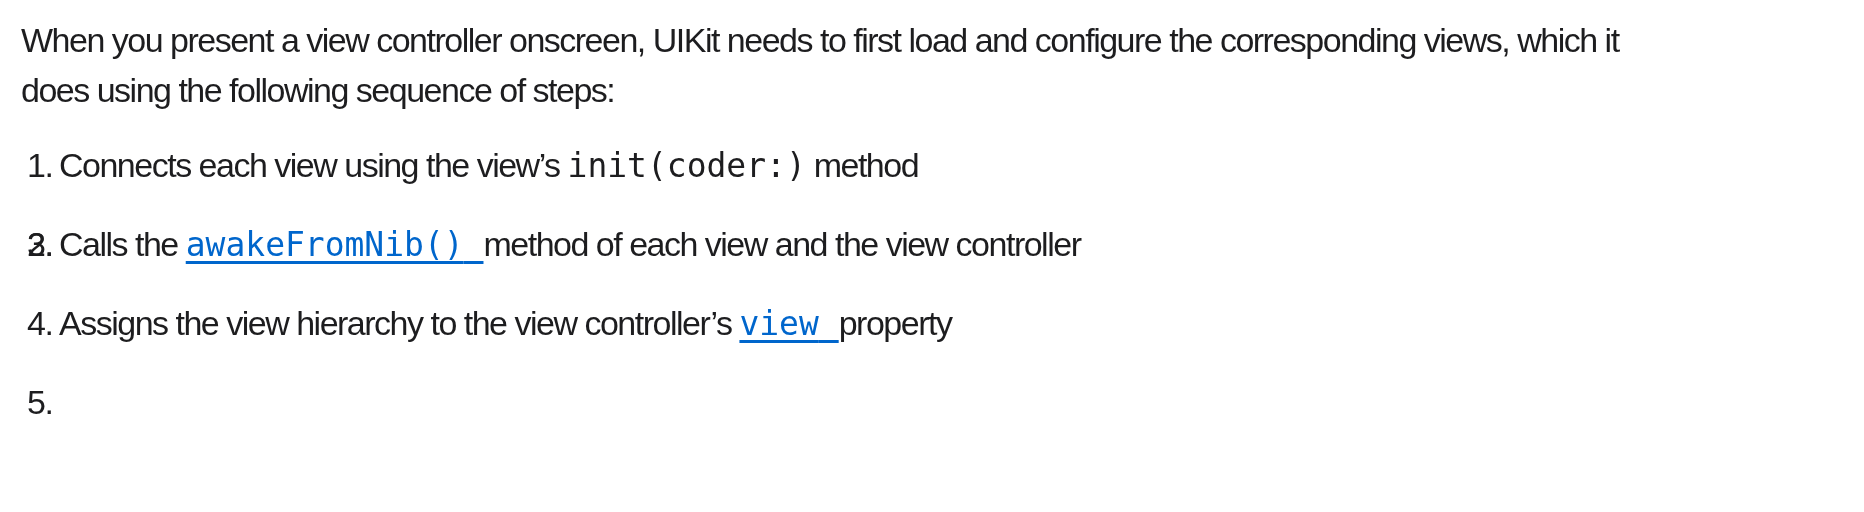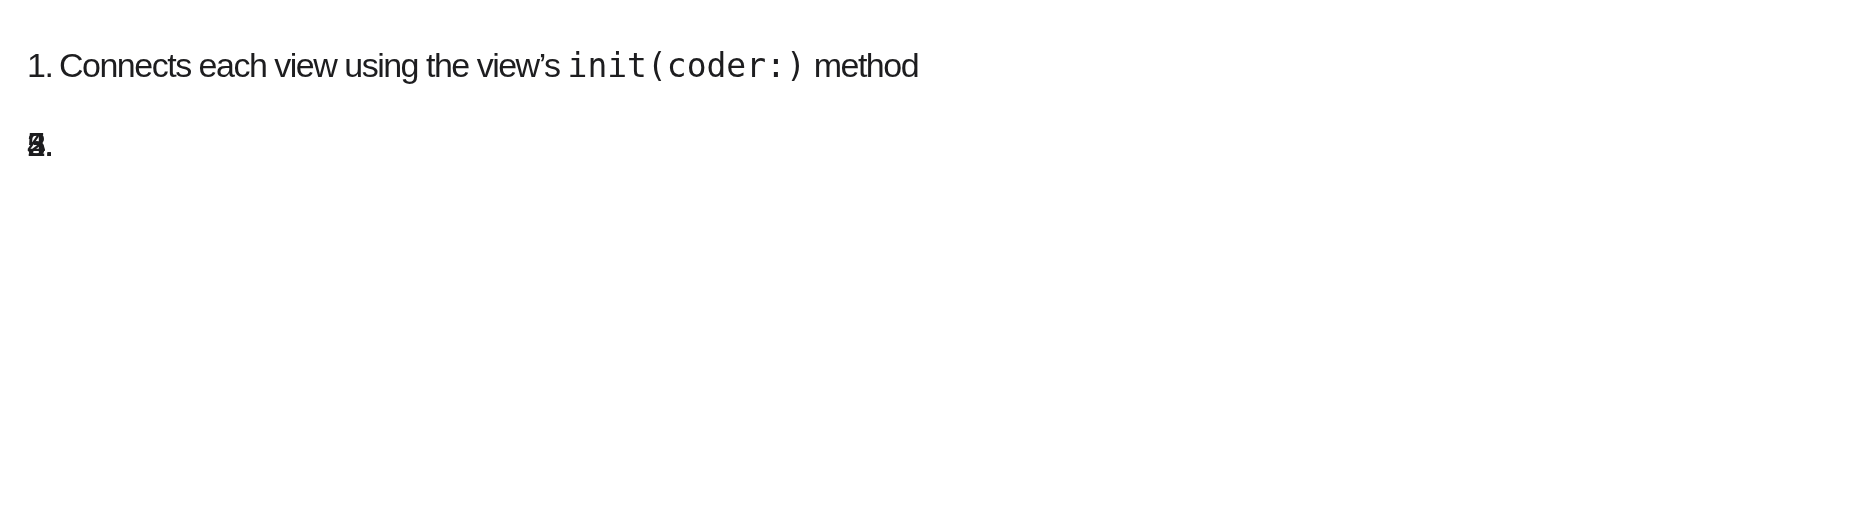--- a/index.html
+++ b/index.html
@@ -64,21 +64,23 @@
   
   a.code-link::after {
     content: "\00a0";
   }
 </style>
 </head>
 <body>
 
 <div class="page">
   <p class="intro">
+    <span class="line">When you present a view controller onscreen, UIKit needs to first load and configure the corresponding views, which it</span>
+    <span class="line">does using the following sequence of steps:</span>
   </p>
   <ol class="steps" id="steps-list">
       <li class="step"><span class="num">1.</span><span class="step-text"><span>Connects each view using the view’s </span><code class="code">init(coder:)</code><span> method</span></span></li>
       <li class="step"><span class="num">2.</span></li>
-      <li class="step"><span class="num">3.</span></li>
-      <li class="step"><span class="num">4.</span></li>
+      <li class="step"><span class="num">3.</span><span class="step-text"><span>Calls the </span><a class="code code-link" href="#">awakeFromNib()</a><span>method of each view and the view controller</span></span></li>
+      <li class="step"><span class="num">4.</span><span class="step-text"><span>Assigns the view hierarchy to the view controller’s </span><a class="code code-link" href="#">view</a><span>property</span></span></li>
       <li class="step"><span class="num">5.</span></li>
     </ol>
 </div>
 
 </body></html>

